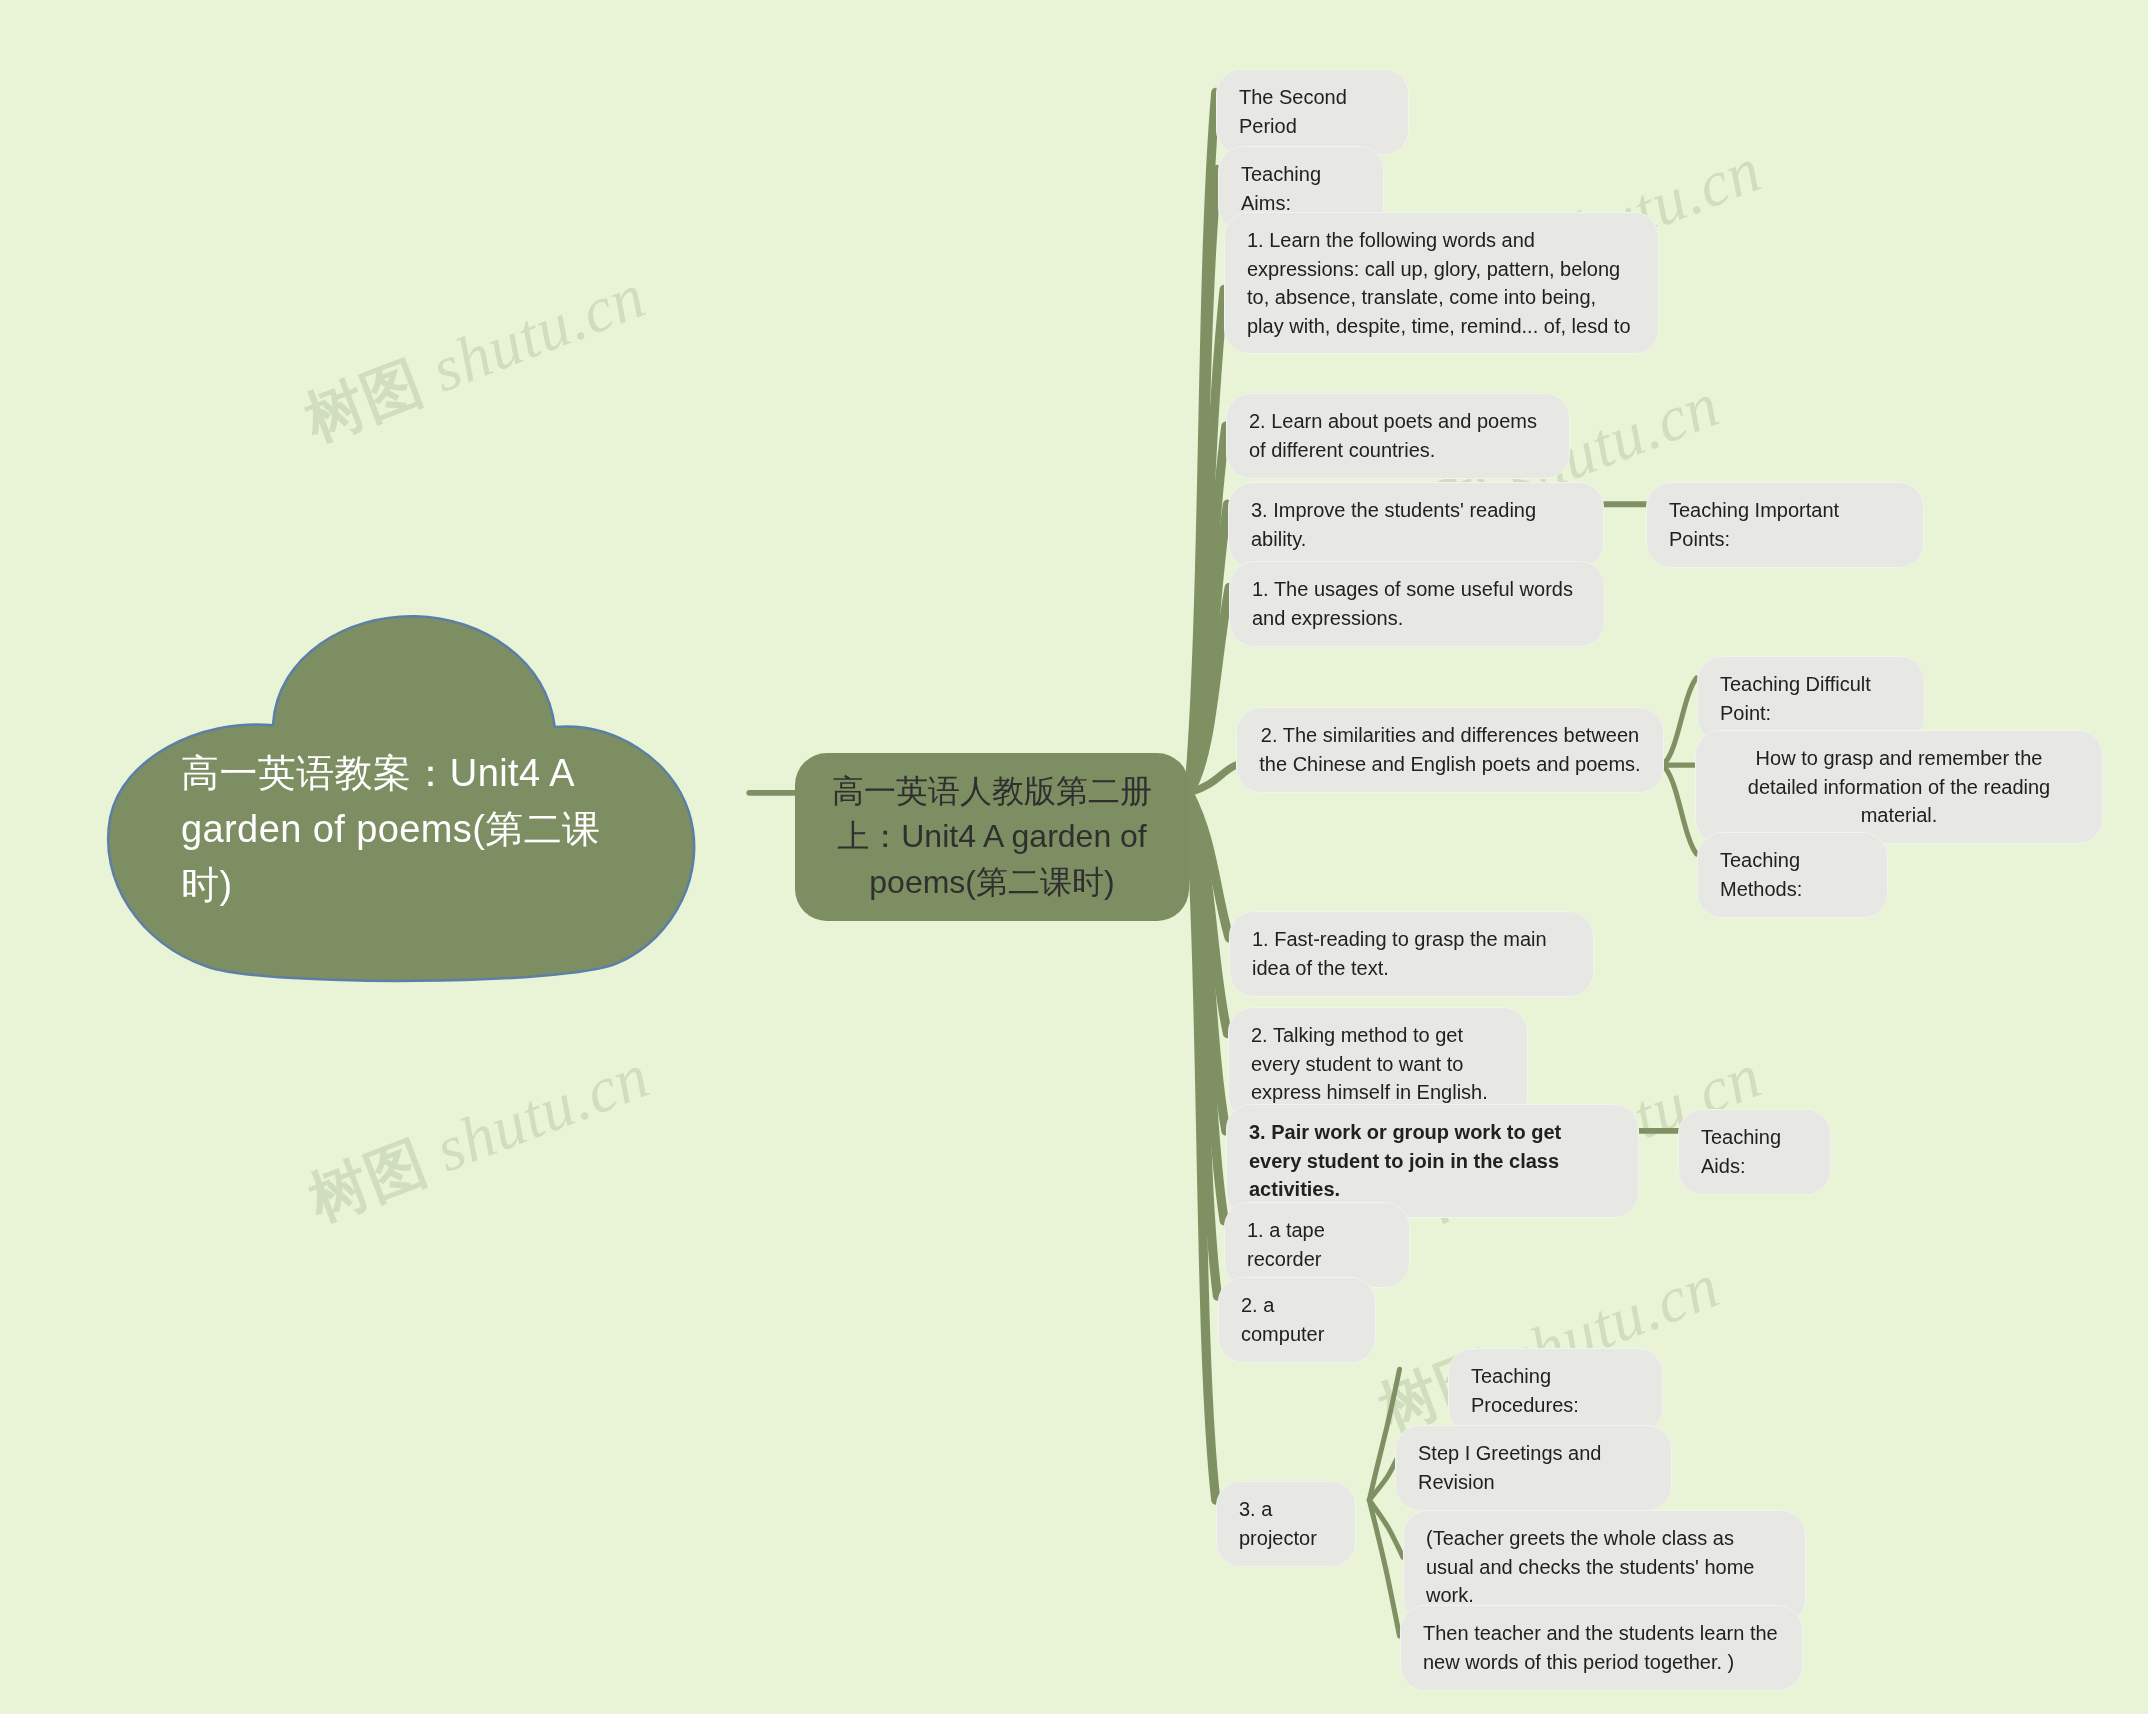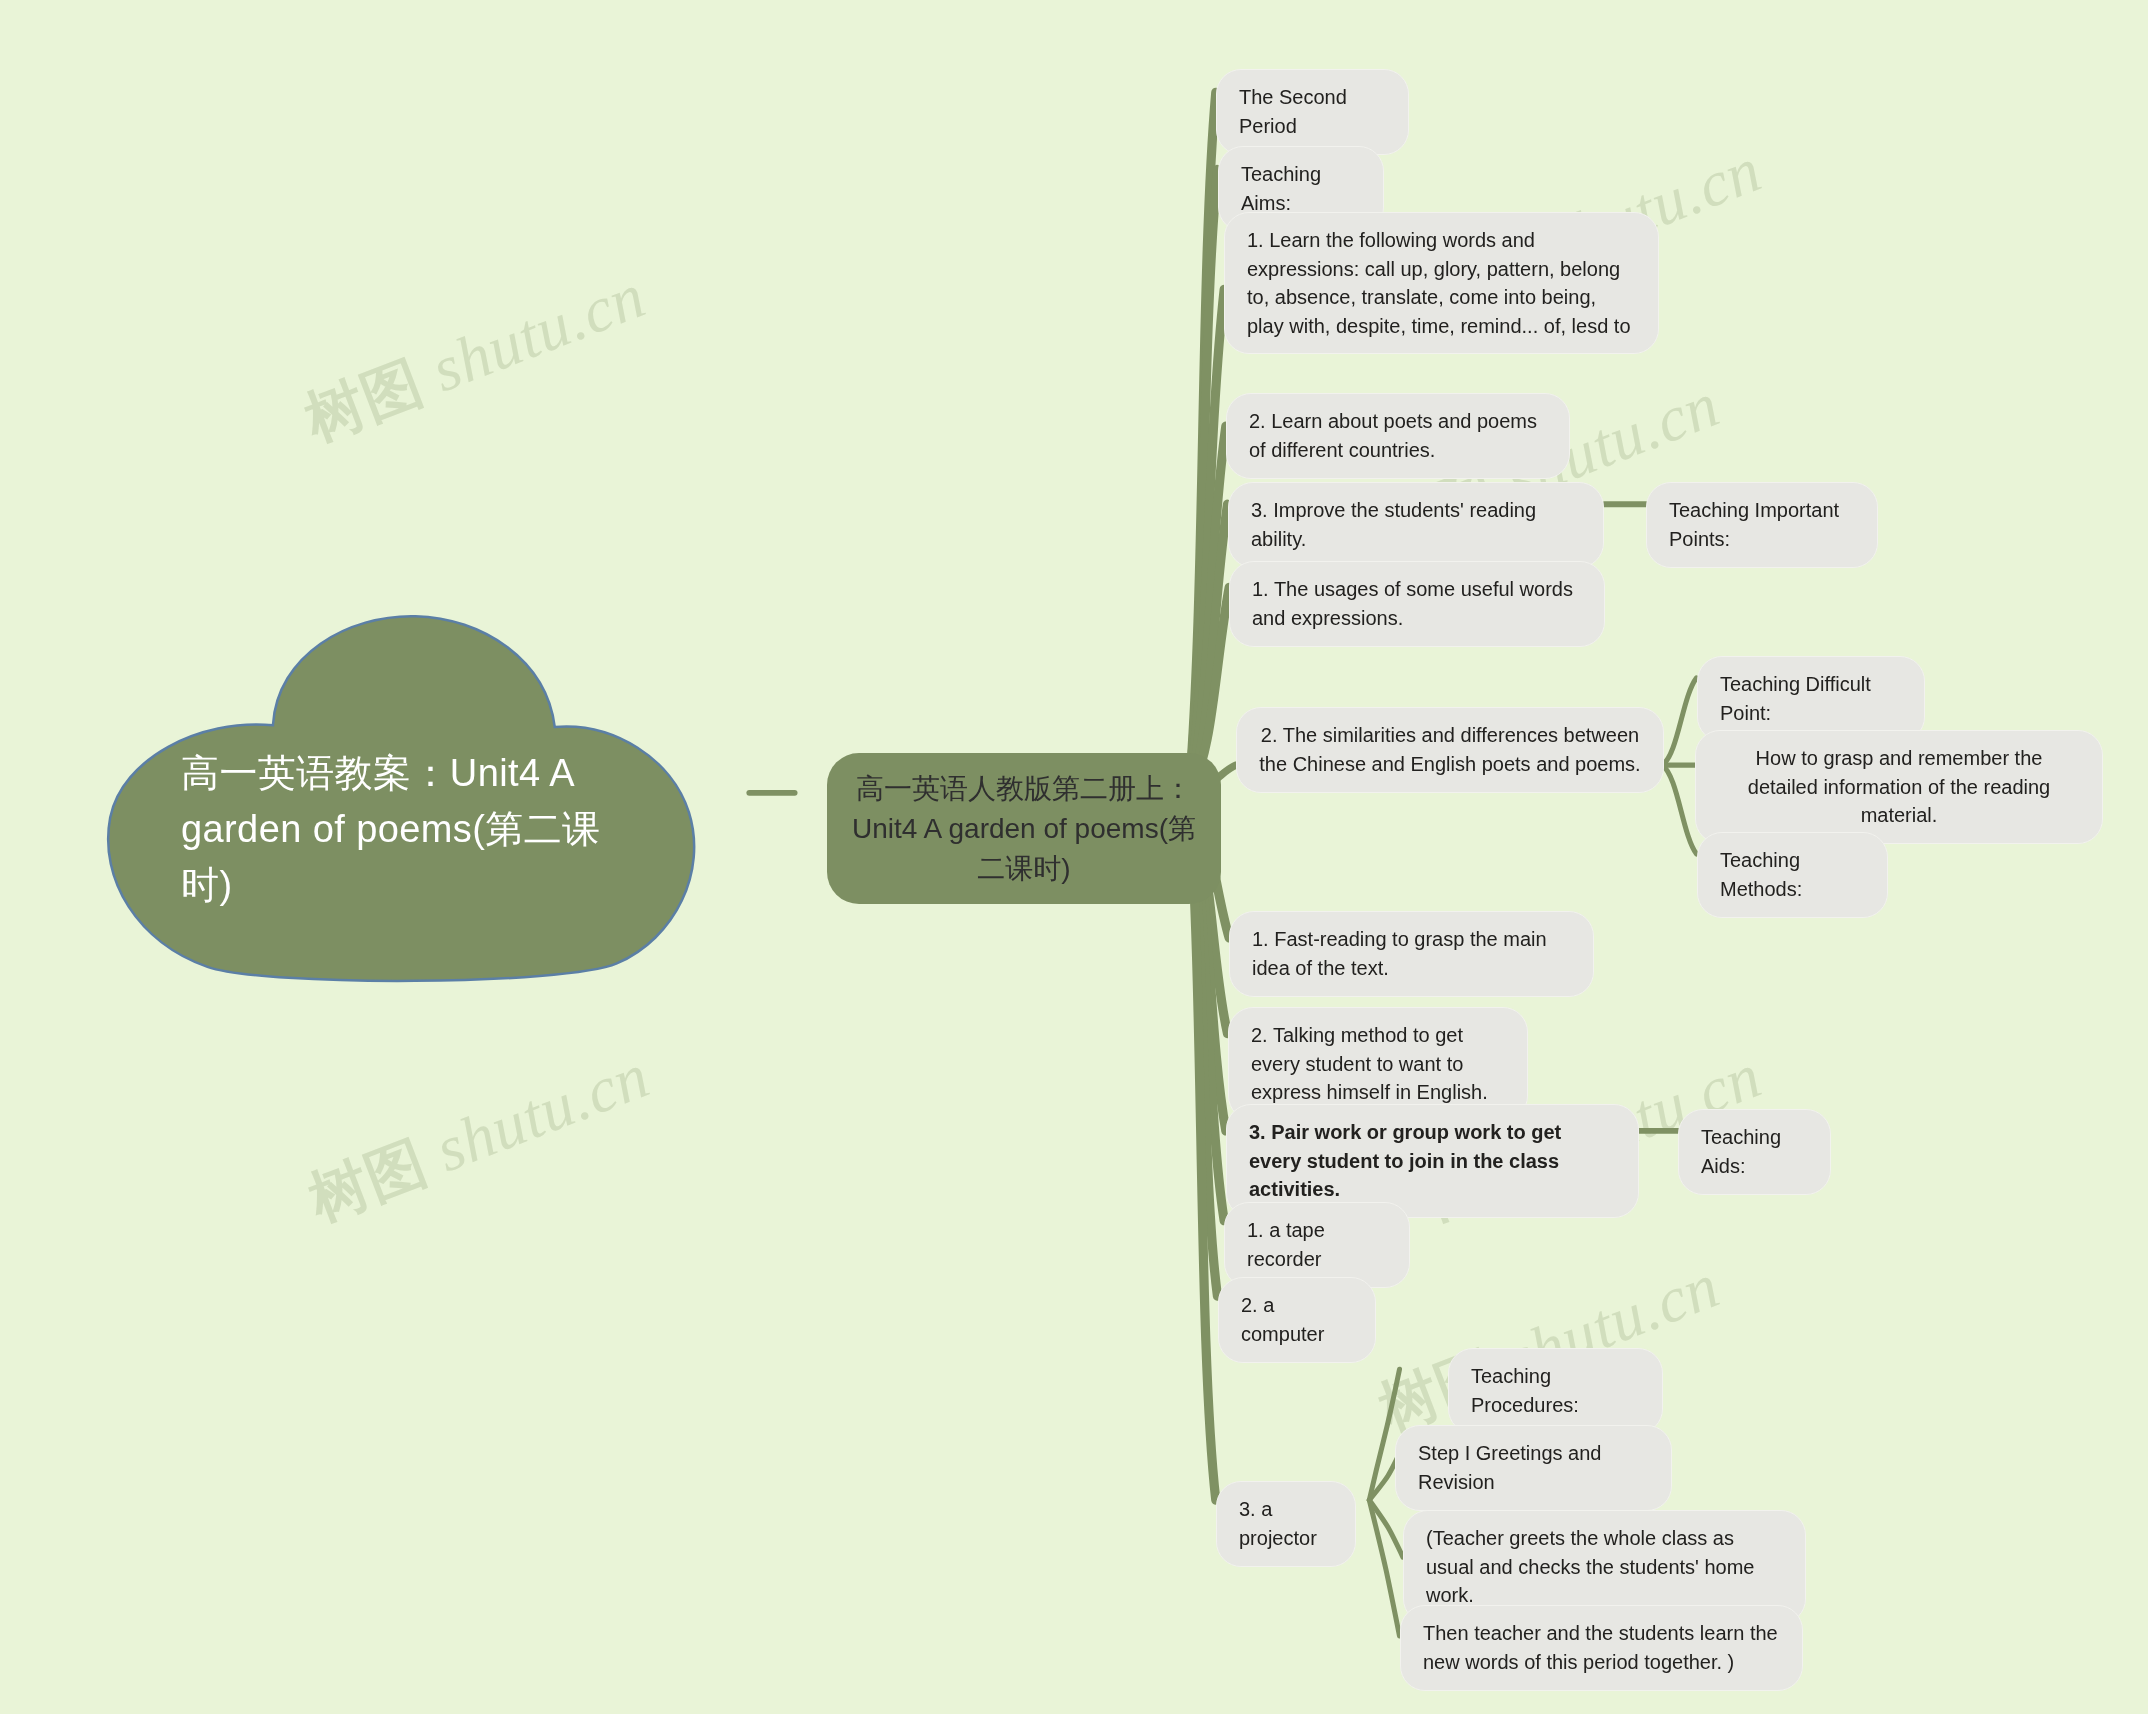--- a/index.html
+++ b/index.html
@@ -71,24 +71,23 @@
   #center-node {
     position: absolute;
     left: 795px;
     top: 753px;
     width: 394px;
     box-sizing: border-box;
     padding: 16px 16px;
     background: #7d8f62;
     border-radius: 32px;
     color: #2f2f2f;
-    font-size: 28px;
+    font-size: 32px;
     line-height: 1.42;
     text-align: center;
-    margin-left: 32px;
   }
 
   
   .node {
     position: absolute;
     box-sizing: border-box;
     background: #e7e7e3;
     border: 1.7px solid #f2f2ee;
     border-radius: 25px;
     color: #22211f;
@@ -168,21 +167,21 @@
   <div class="node" style="left:1228px; top:482px; width:376px;">3. Improve the students' reading ability.</div>
   <div class="node" style="left:1229px; top:561px; width:376px;">1. The usages of some useful words and expressions.</div>
   <div class="node center-text" style="left:1236px; top:707px; width:428px;">2. The similarities and differences between the Chinese and English poets and poems.</div>
   <div class="node" style="left:1229px; top:911px; width:365px;">1. Fast-reading to grasp the main idea of the text.</div>
   <div class="node" style="left:1228px; top:1007px; width:300px;">2. Talking method to get every student to  want to express himself in English.</div>
   <div class="node" style="left:1226px; top:1104px; width:413px;font-weight:bold;">3. Pair work or group work to get every student to join in the class activities.</div>
   <div class="node" style="left:1224px; top:1202px; width:186px;">1. a tape recorder</div>
   <div class="node" style="left:1218px; top:1277px; width:158px;">2. a computer</div>
   <div class="node" style="left:1216px; top:1481px; width:140px;">3. a projector</div>
 
-  <div class="node" style="left:1646px; top:482px; width:232px;">Teaching Important Points:</div>
+  <div class="node" style="left:1646px; top:482px; width:278px;">Teaching Important Points:</div>
 
   <div class="node" style="left:1697px; top:656px; width:228px;">Teaching Difficult Point:</div>
   <div class="node center-text" style="left:1695px; top:730px; width:408px;">How to grasp and remember the detailed information of the reading material.</div>
   <div class="node" style="left:1697px; top:832px; width:191px;">Teaching Methods:</div>
 
   <div class="node" style="left:1678px; top:1109px; width:153px;">Teaching Aids:</div>
 
   <div class="node" style="left:1400px; top:1348px; width:215px;margin-left:48px;">Teaching Procedures:</div>
   <div class="node" style="left:1395px; top:1425px; width:277px;">Step I Greetings and Revision</div>
   <div class="node" style="left:1403px; top:1510px; width:403px;">(Teacher greets the whole class as usual and checks the students' home work.</div>

